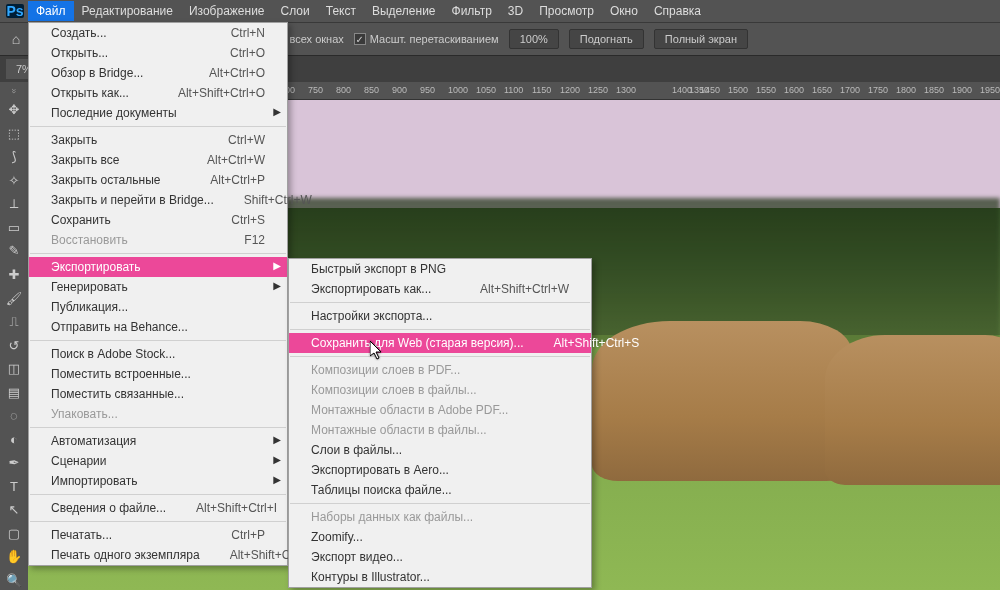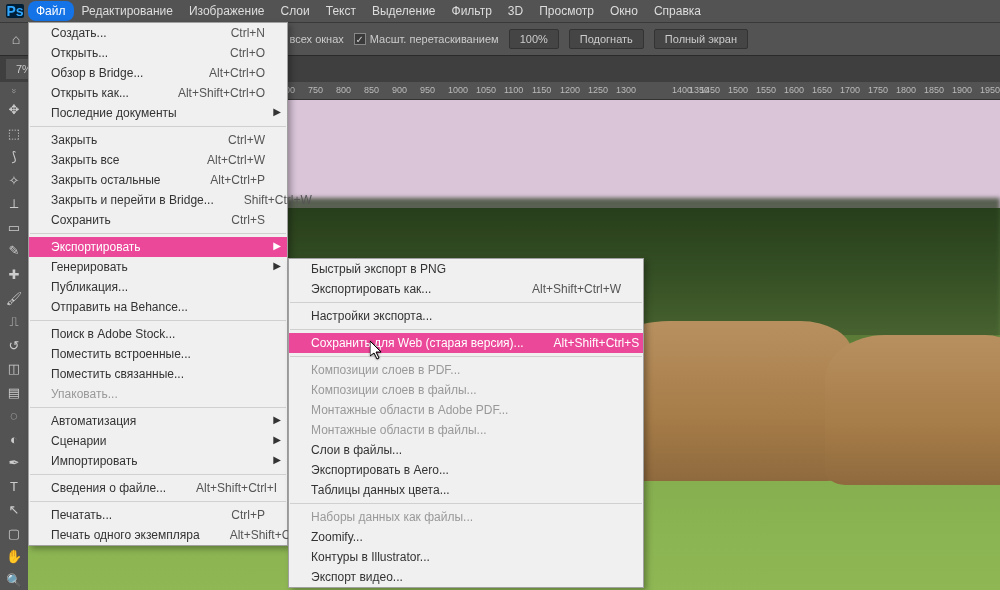--- a/index.html
+++ b/index.html
@@ -1,20 +1,20 @@
 <!DOCTYPE html>
 <html><head>
 <meta charset="utf-8">
 <style>
 * { margin: 0; padding: 0; box-sizing: border-box; font-family: "Segoe UI", Tahoma, sans-serif; }
 body { width: 1000px; height: 590px; background: #535353; overflow: hidden; position: relative; }
 
 .menubar { height: 22px; background: #535353; display: flex; align-items: center; padding-left: 6px; color: #ddd; font-size: 12px; }
 .menubar .ps-logo { width: 18px; height: 14px; background:#001e36; border-radius:2px; display:flex; align-items:center; justify-content:center; font-size:14px; color:#31a8ff; font-weight:bold; margin-right:4px; }
-.menubar .mitem { padding: 3px 8px; cursor: default; border-radius: 8px; }
+.menubar .mitem { padding: 3px 8px; cursor: default; }
 .menubar .mitem.active { background: #1473e6; color:#fff; }
 
 .optbar { height: 34px; background: #535353; border-top:1px solid #393939; border-bottom:1px solid #2a2a2a; display:flex; align-items:center; color:#ccc; font-size:11px; padding-left:6px; gap:10px; }
 .optbar .home-icon { width:20px; height:20px; display:flex; align-items:center; justify-content:center; font-size:14px; }
 .optbar .chk { width:12px; height:12px; border:1px solid #888; background:#3a3a3a; display:inline-flex; align-items:center; justify-content:center; font-size:10px; color:#ccc; margin-right:4px; }
 .optbar .btn { padding:3px 10px; border:1px solid #333; background:#454545; border-radius:2px; }
 
 .tabbar { height: 26px; background:#3f3f3f; display:flex; align-items:center; color:#ccc; font-size:11px; padding-left:6px; }
 .tabbar .tab { padding:4px 10px; background:#535353; display:flex; align-items:center; gap:8px; }
 .tabbar .tab .x { font-size:11px; }
@@ -191,20 +191,24 @@
       <span class="sc">Alt+Ctrl+P</span>
     </div>
     <div class="row">
       <span>Закрыть и перейти в Bridge...</span>
       <span class="sc">Shift+Ctrl+W</span>
     </div>
     <div class="row">
       <span>Сохранить</span>
       <span class="sc">Ctrl+S</span>
     </div>
+    <div class="row disabled">
+      <span>Восстановить</span>
+      <span class="sc">F12</span>
+    </div>
     <div class="row sep"></div>
     <div class="row hl">
       <span>Экспортировать</span>
       <span class="arrow">▶</span>
     </div>
     <div class="row">
       <span>Генерировать</span>
       <span class="arrow">▶</span>
     </div>
     <div class="row">
@@ -247,21 +251,21 @@
     <div class="row sep"></div>
     <div class="row">
       <span>Печатать...</span>
       <span class="sc">Ctrl+P</span>
     </div>
     <div class="row">
       <span>Печать одного экземпляра</span>
       <span class="sc">Alt+Shift+Ctrl+P</span>
     </div>
   </div>
-<div class="dropdown" id="export-menu" style="top:258px; left:288px; width:356px;">
+<div class="dropdown" id="export-menu" style="top:258px; left:288px; width:304px;">
     <div class="row">
       <span>Быстрый экспорт в PNG</span>
     </div>
     <div class="row">
       <span>Экспортировать как...</span>
       <span class="sc">Alt+Shift+Ctrl+W</span>
     </div>
     <div class="row sep"></div>
     <div class="row">
       <span>Настройки экспорта...</span>
@@ -284,34 +288,34 @@
     <div class="row disabled">
       <span>Монтажные области в файлы...</span>
     </div>
     <div class="row">
       <span>Слои в файлы...</span>
     </div>
     <div class="row">
       <span>Экспортировать в Aero...</span>
     </div>
     <div class="row">
-      <span>Таблицы данных цвета...</span>
+      <span>Таблицы поиска файле...</span>
     </div>
     <div class="row sep"></div>
     <div class="row disabled">
       <span>Наборы данных как файлы...</span>
     </div>
     <div class="row">
       <span>Zoomify...</span>
     </div>
     <div class="row">
+      <span>Экспорт видео...</span>
+    </div>
+    <div class="row">
       <span>Контуры в Illustrator...</span>
-    </div>
-    <div class="row">
-      <span>Экспорт видео...</span>
     </div>
   </div>
 
 <div class="cursor" style="top:341px; left:370px;">
   <svg width="14" height="20" viewBox="0 0 14 20">
       <path d="M0 0 L0 15 L4 12 L7 18 L9 17 L6 11 L11 11 Z" fill="#fff" stroke="#000" stroke-width="1"></path>
     </svg>
 </div>
 
 </body></html>

